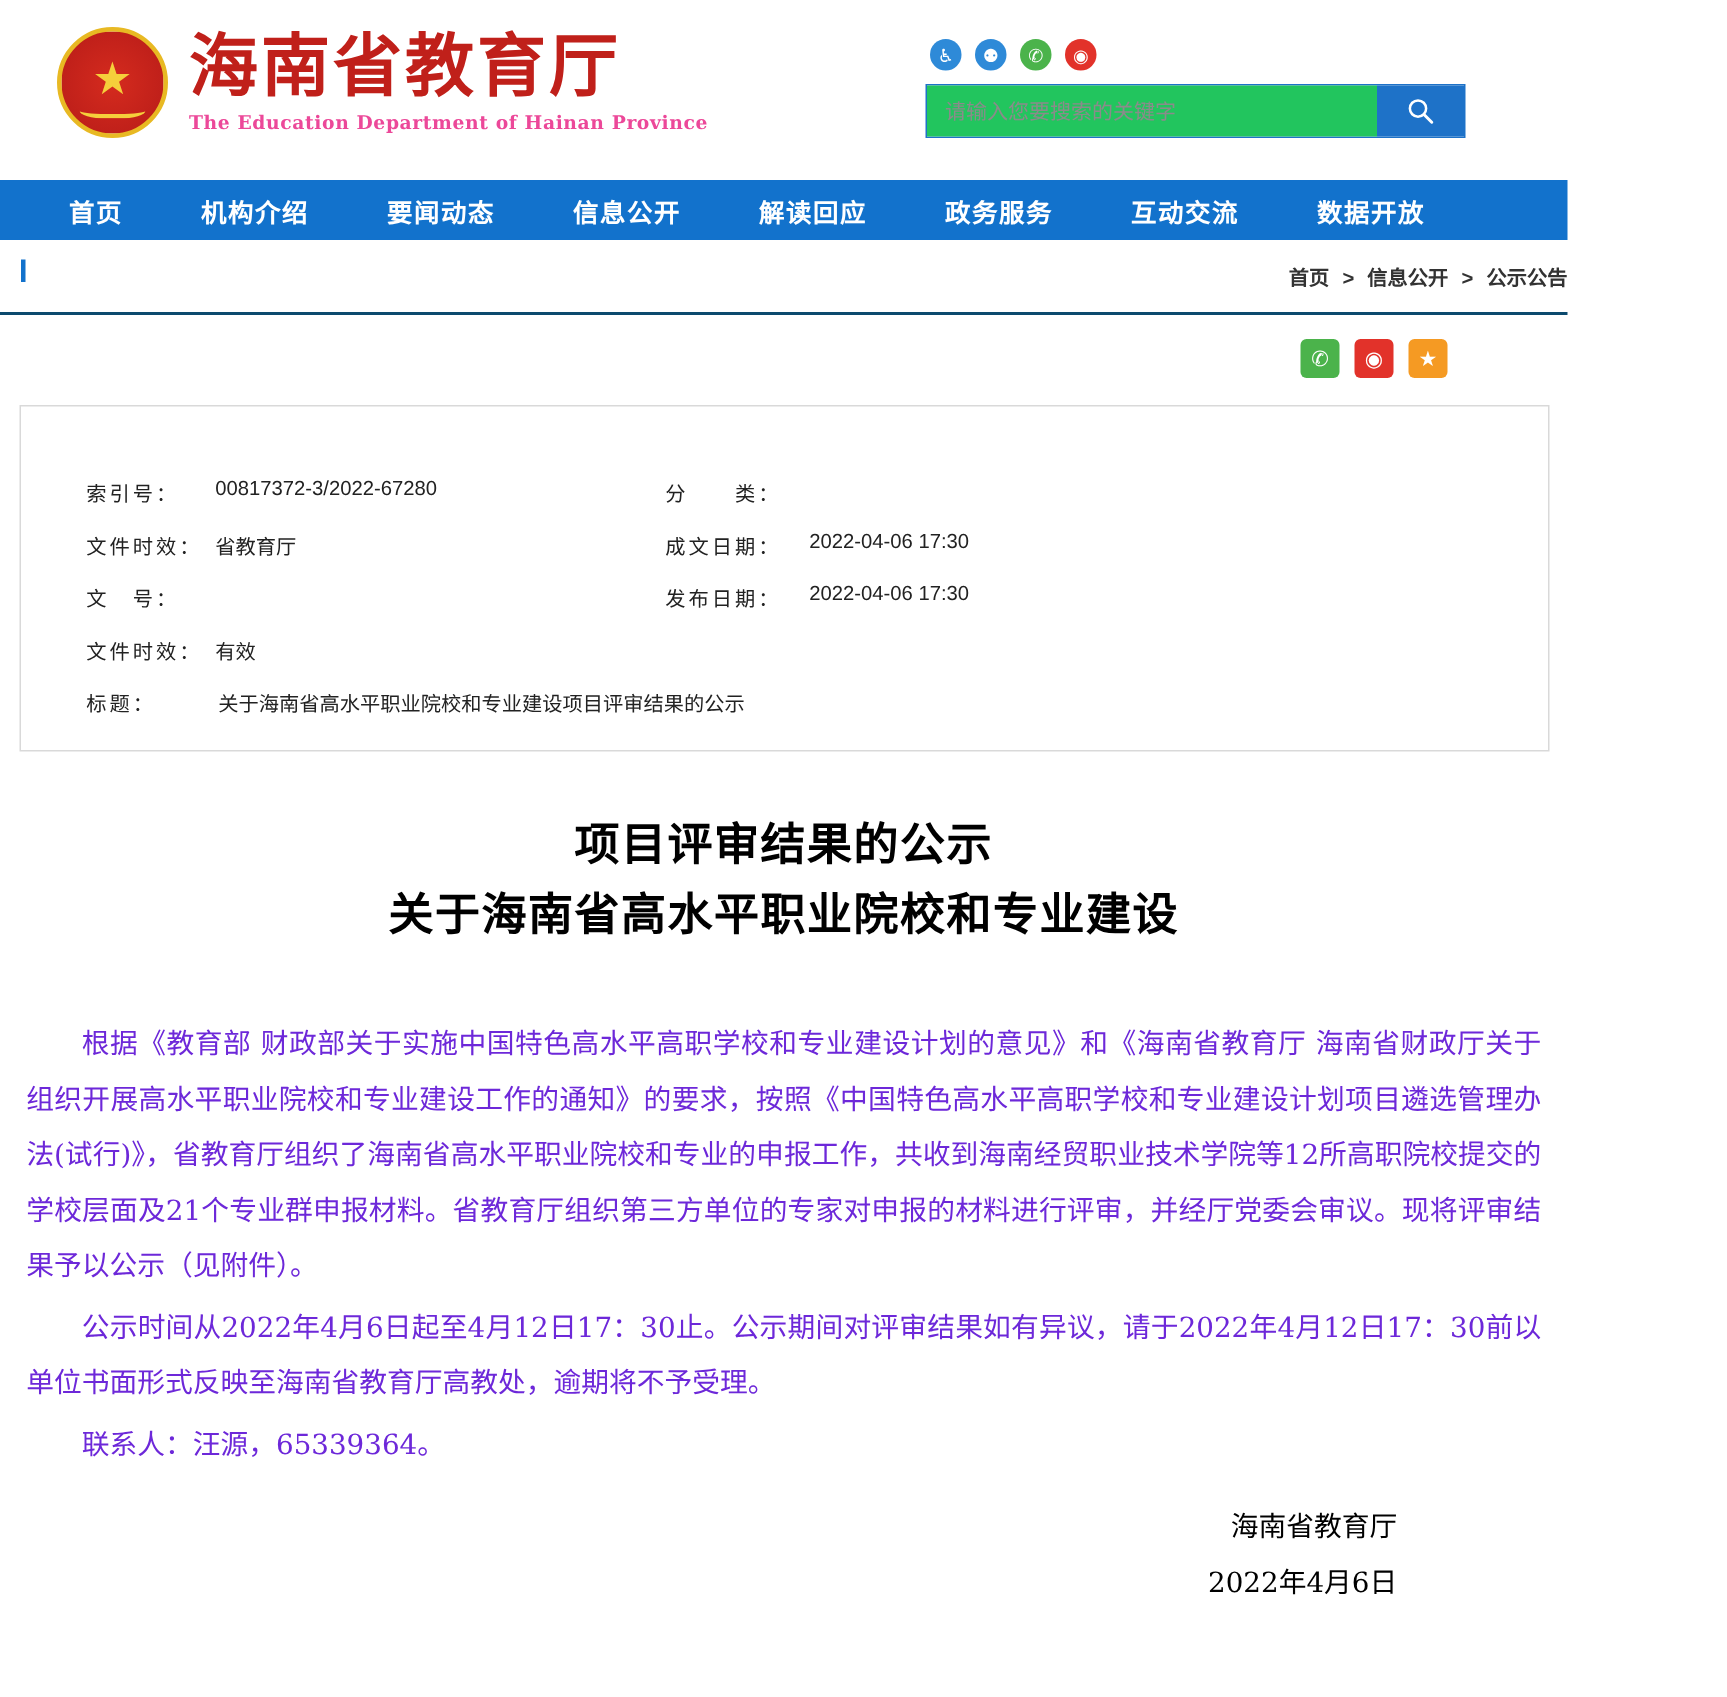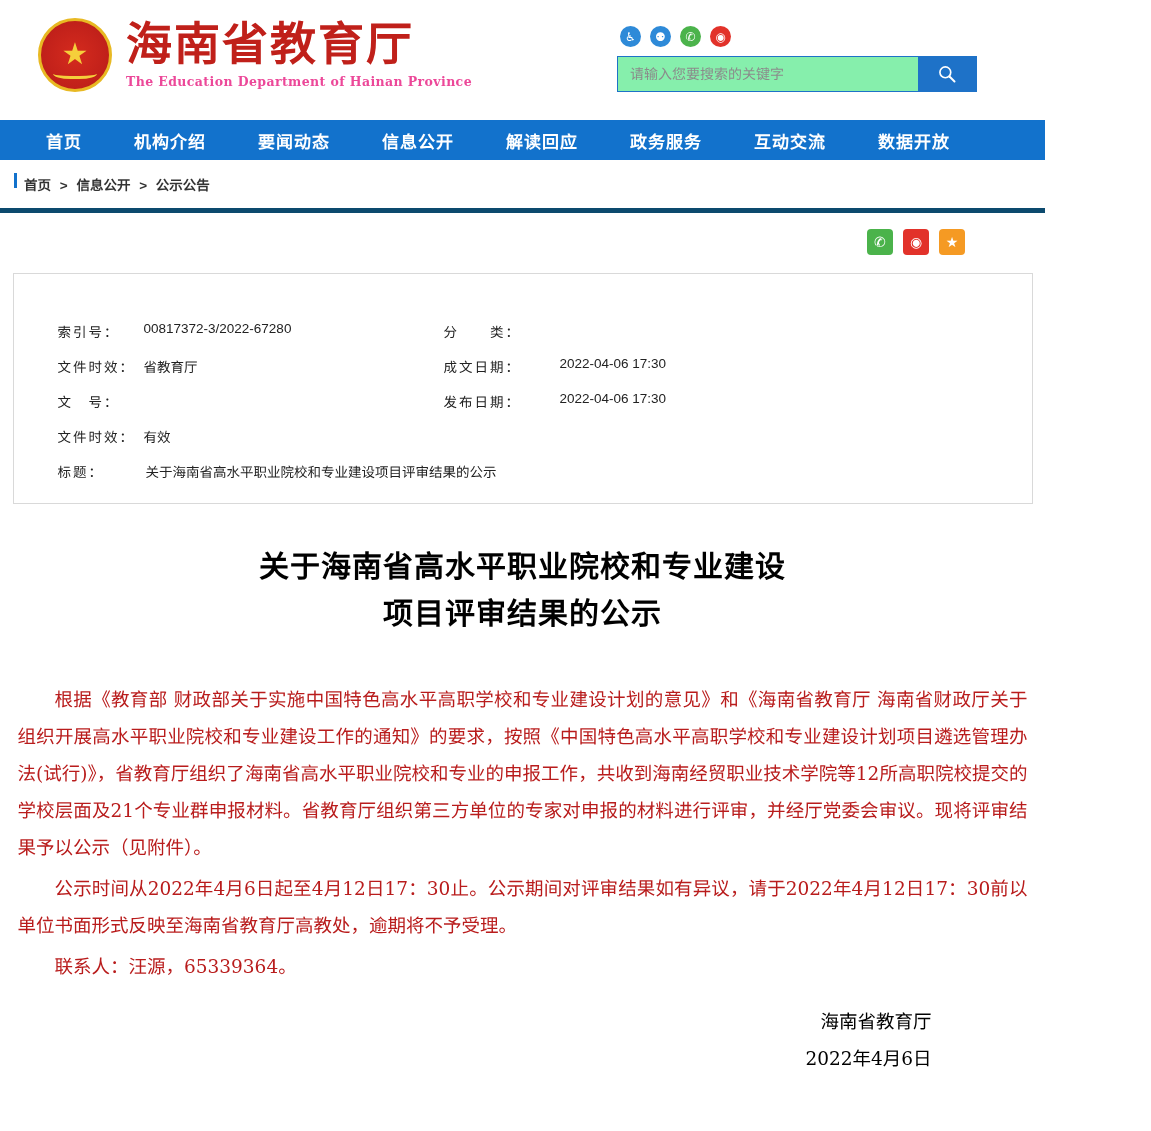--- a/index.html
+++ b/index.html
@@ -74,21 +74,21 @@
   .qi.red { background: #e2322a; }
 
   .search-box {
     display: flex; width: 360px; height: 36px;
     border: 1px solid #1e72c8;
   }
   .search-input {
     flex: 1; border: none; outline: none;
     padding: 0 12px; font-size: 14px; color: #555;
     font-family: "Liberation Sans", sans-serif;
-    background: #86efac;
+    background: #22c55e;
   }
   .search-input::placeholder { color: #8b8b8b; }
   .search-btn {
     width: 58px; background: #1e72c8; border: none;
     cursor: pointer; display: flex; align-items: center; justify-content: center;
   }
   .search-btn svg { width: 20px; height: 20px; }
 
   
   .nav {
@@ -102,22 +102,23 @@
     display: flex; align-items: center; justify-content: center;
     padding: 0 26px;
     cursor: pointer;
     letter-spacing: 1px;
   }
 
   
   .breadcrumb {
     padding: 14px 0 14px 24px;
     font-size: 13.5px; color: #333; font-weight: bold;
-    border-bottom: 5px solid #0c4a6e;
+    border-bottom: 2px solid #0c4a6e;
     position: relative;
+    text-align: right;
   }
   .breadcrumb:before {
     content: ""; position: absolute; left: 14px; top: 13px;
     width: 3px; height: 15px; background: #1272cc;
   }
   .breadcrumb a { color: #333; text-decoration: none; }
   .bc-sep { margin: 0 5px; color: #333; }
 
   
   .share-row {
@@ -144,21 +145,21 @@
   }
   .meta-grid {
     display: grid;
     grid-template-columns: 86px 300px 1fr;
     row-gap: 15px;
     margin-top: 25px;
   }
   .meta-left-label { white-space: nowrap; letter-spacing: 2px; }
   .meta-val { }
   .meta-right {
-    display: grid; grid-template-columns: 96px 1fr; gap: 20px;
+    display: grid; grid-template-columns: 96px 1fr;
   }
   .meta-right .meta-left-label { letter-spacing: 2px; }
   .meta-full { grid-column: 1 / -1; display: grid; grid-template-columns: 86px 1fr; }
   .meta-title-val { padding-left: 2px; }
 
   
   .article {
     width: 1010px;
     margin: 40px auto 0;
     font-family: "DejaVu Serif", "Liberation Serif", serif;
@@ -169,21 +170,21 @@
     font-weight: bold;
     line-height: 1.55;
     color: #000;
     letter-spacing: 1px;
   }
   .article-body {
     margin-top: 44px;
     font-size: 18.5px;
     line-height: 2.0;
     text-align: justify;
-    color: #b91c1c;
+    color: #6d28d9;
   }
   .article-body p {
     margin: 0 0 4px 0;
     text-indent: 2em;
   }
   .sign {
     margin-top: 18px;
     text-align: right;
     font-size: 18.5px;
     line-height: 2.0;
@@ -277,22 +278,22 @@
 
       <div class="meta-full">
         <div class="meta-left-label">标题：</div>
         <div class="meta-title-val">关于海南省高水平职业院校和专业建设项目评审结果的公示</div>
       </div>
     </div>
   </div>
 
   <div class="article">
     <div class="article-title">
+      <div>项目评审结果的公示</div>
       <div>关于海南省高水平职业院校和专业建设</div>
-      <div>项目评审结果的公示</div>
     </div>
 
     <div class="article-body">
       <p>根据《教育部 财政部关于实施中国特色高水平高职学校和专业建设计划的意见》和《海南省教育厅 海南省财政厅关于组织开展高水平职业院校和专业建设工作的通知》的要求，按照《中国特色高水平高职学校和专业建设计划项目遴选管理办法(试行)》，省教育厅组织了海南省高水平职业院校和专业的申报工作，共收到海南经贸职业技术学院等12所高职院校提交的学校层面及21个专业群申报材料。省教育厅组织第三方单位的专家对申报的材料进行评审，并经厅党委会审议。现将评审结果予以公示（见附件）。</p>
       <p>公示时间从2022年4月6日起至4月12日17：30止。公示期间对评审结果如有异议，请于2022年4月12日17：30前以单位书面形式反映至海南省教育厅高教处，逾期将不予受理。</p>
       <p>联系人：汪源，65339364。</p>
     </div>
 
     <div class="sign">
       <div>海南省教育厅</div>

